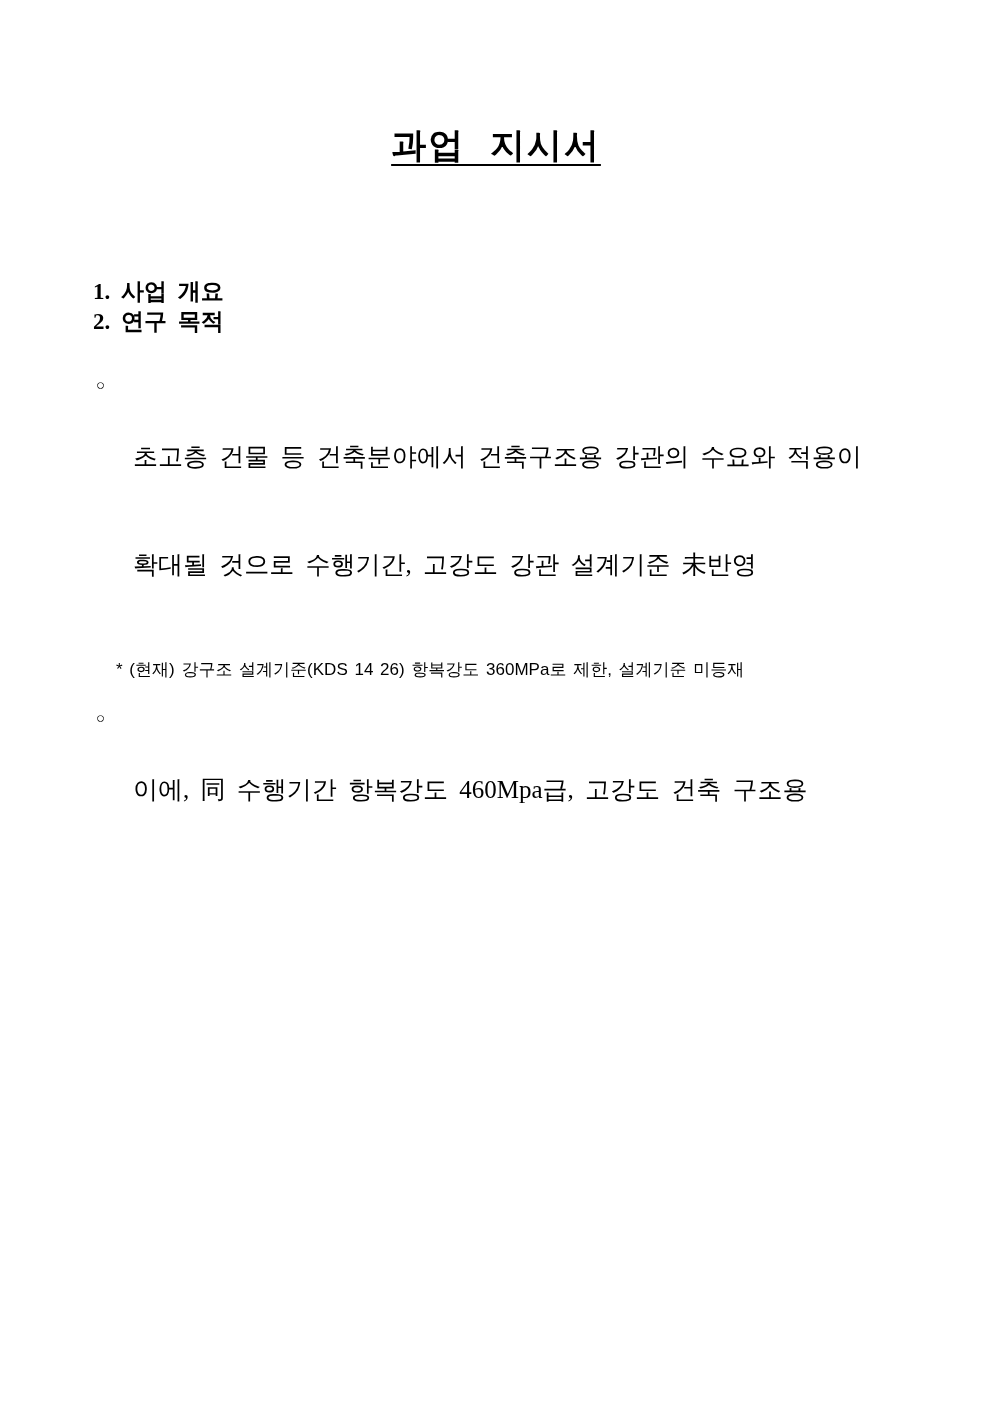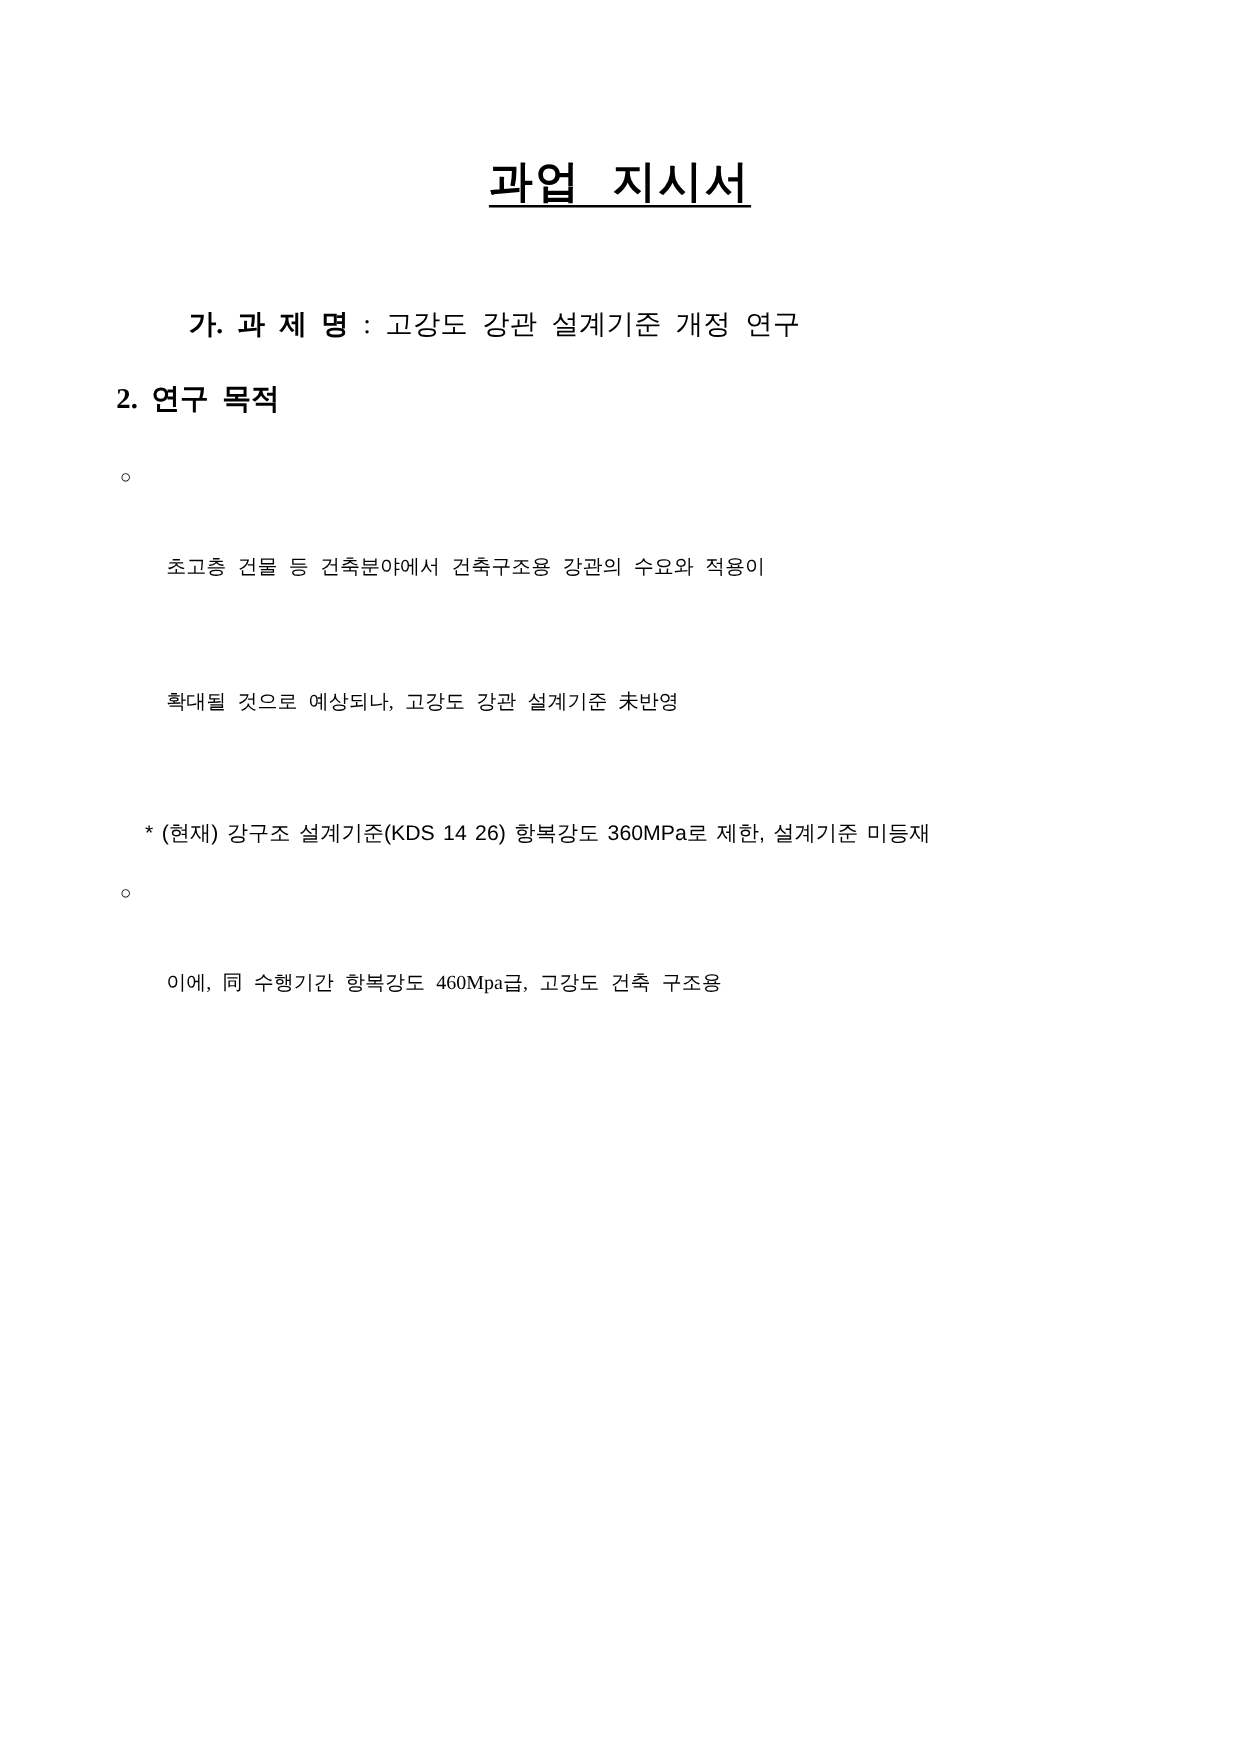--- a/index.html
+++ b/index.html
@@ -64,21 +64,21 @@
     align-items: flex-start;
   }
   .bullet-marker {
     flex: 0 0 16px;
     font-size: 15px;
     line-height: 36px;
     text-align: left;
   }
   .bullet-body {
     margin-left: 21px;
-    font-size: 16px;
+    font-size: 25px;
     line-height: 36px;
     word-spacing: 5px;
     max-width: 760px;
     white-space: pre-wrap;
   }
   .bullet-body .line { display: block; }
   .b { font-weight: normal; }
   .note-line {
     margin-left: 116px;
     font-family: "Liberation Sans", "DejaVu Sans", sans-serif;
@@ -93,35 +93,33 @@
 </style>
 </head>
 <body>
 
 <div class="page">
 
   <div class="doc-title">
     <span class="underlined">과업 지시서</span>
   </div>
 
+  <div class="section-heading h1">1. 사업 개요</div>
 
-  <div class="overview-item item-ga">
-    <span class="label">가. 과 제 명</span><span class="sep"> : </span><span class="value">고강도 강관 설계기준 개정 연구</span>
-  </div>
 
 
 
 
   <div class="section-heading h2">2. 연구 목적</div>
 
   <div class="bullet-row bullet1-s2">
     <span class="bullet-marker">○</span>
     <span class="bullet-body">
       <span class="line"><span>초고층 건물 등 건축분야에서 건축구조용 강관의 수요와 적용이</span></span>
-      <span class="line"><span>확대될 것으로 예상되나, </span><span class="b">고강도 강관 설계기준 未반영</span></span>
+      <span class="line"><span>확대될 것으로 수행기간, </span><span class="b">고강도 강관 설계기준 未반영</span></span>
     </span>
   </div>
 
   <div class="note-line note1">* (현재) 강구조 설계기준(KDS 14 26) 항복강도 360MPa로 제한, 설계기준 미등재</div>
 
   <div class="bullet-row bullet2-s2">
     <span class="bullet-marker">○</span>
     <span class="bullet-body">
       <span class="line"><span>이에, 同 수행기간 항복강도 460Mpa급, </span><span class="b">고강도 건축 구조용</span></span>
       

